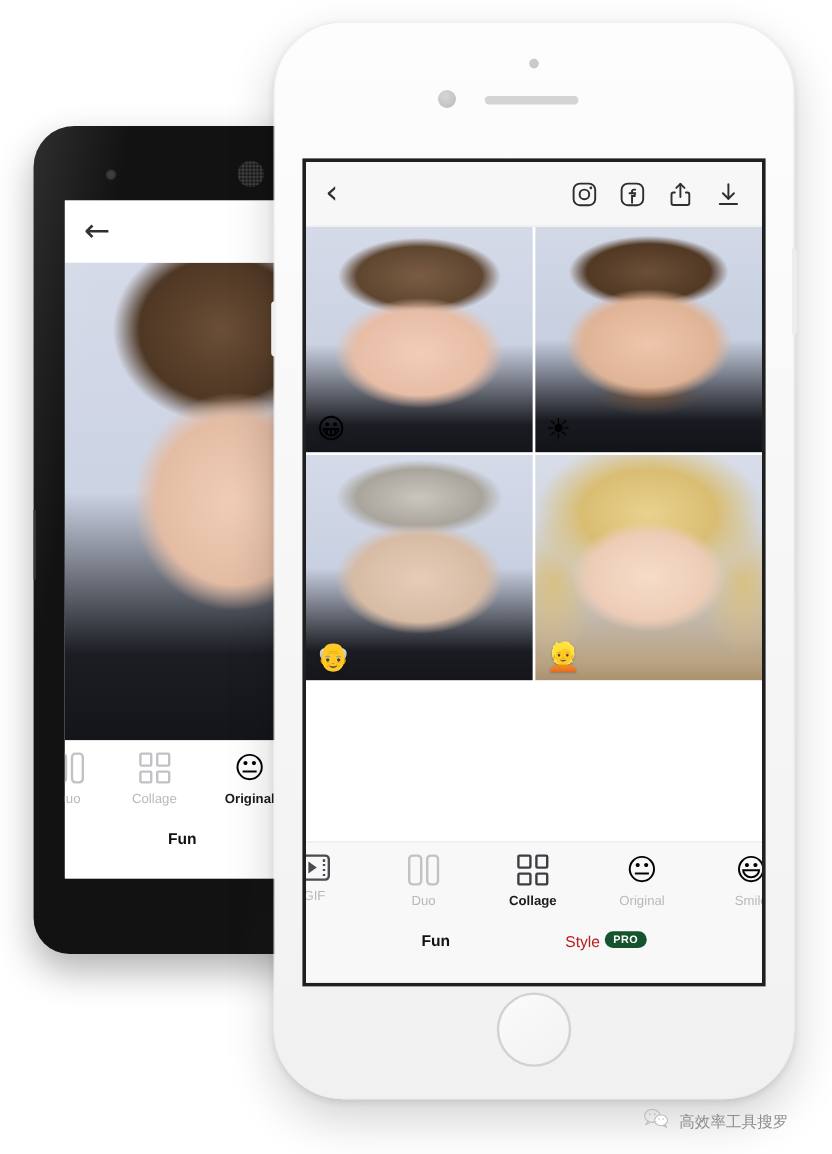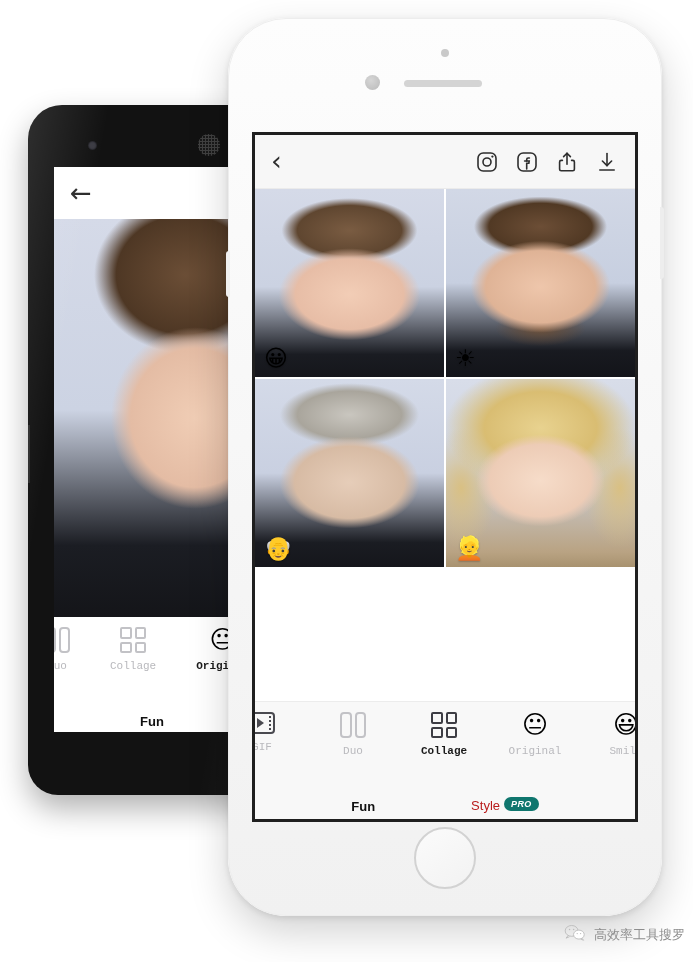--- a/index.html
+++ b/index.html
@@ -104,27 +104,27 @@
     flex: 0 0 auto;
     text-align: center;
     display: flex;
     flex-direction: column;
     align-items: center;
     gap: 7px;
   }
   .tool-label {
     font-size: 11px;
     color: #b9b9bd;
-    font-family: Liberation Mono, monospace;
+    font-family: Liberation Sans, sans-serif;
     white-space: nowrap;
   }
   .tool-label.active { color: #1b1b1b; font-weight: bold; }
   .mode-row {
     display: flex;
-    align-items: flex-end;
+    align-items: flex-start;
     justify-content: center;
     gap: 96px;
     height: 38px;
   }
   .mode-label {
     font-size: 13px;
     color: #b91c1c;
     font-family: "Liberation Sans", sans-serif;
   }
   .mode-label.active { color: #111; font-weight: bold; }
@@ -287,37 +287,36 @@
   
   .app-bottom {
     position: absolute;
     left: 0; right: 0; bottom: 0;
     background: #f8f8f8;
     border-top: 1px solid #ececec;
     height: 118px;
   }
   .pro-badge {
     display: inline-block;
-    background: #0f766e;
+    background: #14532d;
     color: #fff;
     font-size: 9px;
     font-weight: bold;
     border-radius: 9px;
     padding: 2px 7px;
     margin-left: 4px;
     vertical-align: 3px;
     letter-spacing: .4px;
     font-family: "Liberation Sans", sans-serif;
-    font-style: italic;
   }
 
   
   #watermark {
     position: absolute;
-    right: 8px; bottom: 16px;
+    right: 36px; bottom: 16px;
     display: flex;
     align-items: center;
     gap: 8px;
     z-index: 10;
   }
   .wm-text {
     font-size: 13px;
     color: #8d8d8d;
     font-family: "DejaVu Sans", sans-serif;
   }

